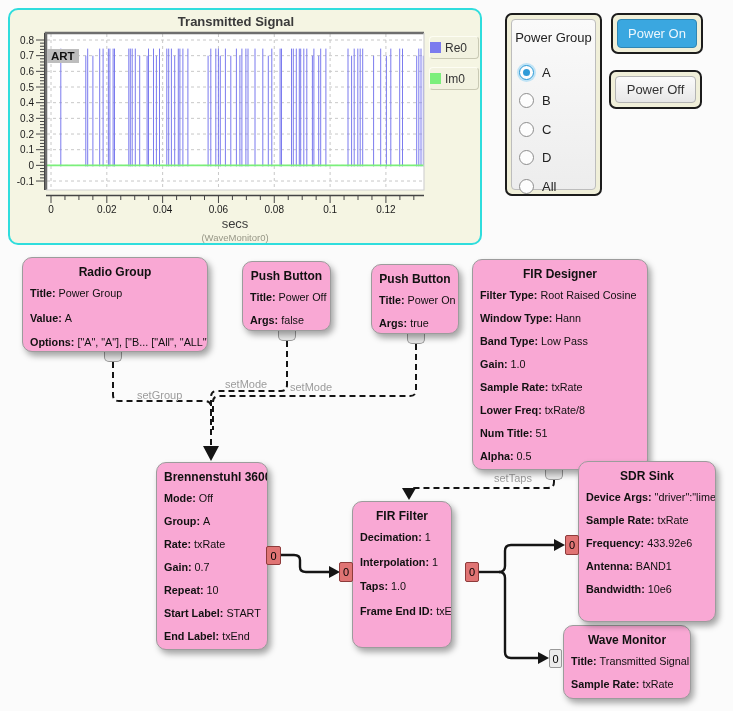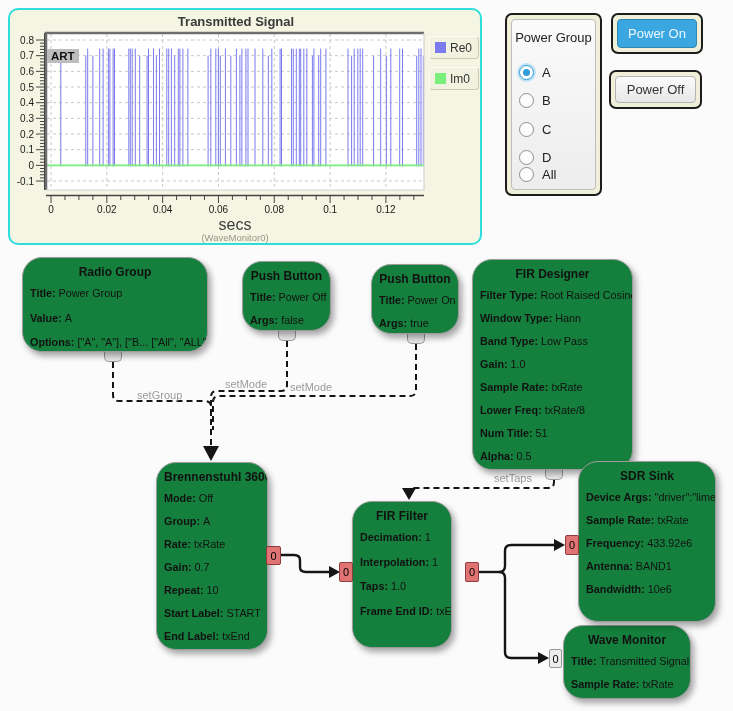--- a/index.html
+++ b/index.html
@@ -4,27 +4,27 @@
 <style>
   html,body{margin:0;padding:0;}
   body{font-family:"Liberation Sans",sans-serif;background:#fbfbfb;}
   #page{position:relative;width:733px;height:711px;background:#fbfbfb;overflow:hidden;}
 
   
   .wm-panel{position:absolute;left:8px;top:8px;width:474px;height:237px;box-sizing:border-box;
     background:#f5f5e3;border:2px solid #2fdddd;border-radius:10px;z-index:2;}
   .wm-title{position:absolute;left:0;top:4px;width:452px;text-align:center;font-weight:bold;
     font-size:13px;color:#3a3a3a;}
-  .wm-xlabel{position:absolute;left:36px;top:206px;width:378px;text-align:center;font-size:16px;color:#3c3c3c;}
+  .wm-xlabel{position:absolute;left:36px;top:206px;width:378px;text-align:center;font-size:13px;color:#3c3c3c;}
   .wm-footer{position:absolute;left:36px;top:222px;width:378px;text-align:center;font-size:9.5px;color:#979787;}
   .ann-label{position:absolute;left:37px;top:39px;background:#bdbdbd;color:#111;font-weight:bold;
     font-size:11.5px;padding:1px 4px;}
   .legend-box{position:absolute;left:419px;width:50px;height:23px;box-sizing:border-box;background:#f2f2e0;
     border:1px solid #c9c9b4;border-top-color:#fdfdf3;border-left-color:#fdfdf3;border-radius:4px;
-    display:flex;align-items:center;gap:4px;padding-left:5px;font-size:12px;color:#333;}
+    display:flex;align-items:center;gap:4px;font-size:12px;color:#333;}
   .legend-swatch{width:11px;height:11px;display:inline-block;}
 
   
   .frame{position:absolute;box-sizing:border-box;background:#f0efd9;border:2px solid #1c1c1c;
     border-radius:7px;z-index:2;}
   .pg-panel{position:absolute;left:4px;top:4px;right:4px;bottom:4px;background:linear-gradient(#fafafa,#ededed);
     border:1px solid #bdbdbd;border-radius:4px;}
   .pg-title{position:absolute;left:0;top:10px;width:100%;text-align:center;font-size:13px;color:#222;}
   .pg-row{position:absolute;left:7px;display:flex;align-items:center;gap:8px;height:20px;cursor:pointer;}
   .radio{width:13px;height:13px;border-radius:50%;border:1.5px solid #8d8d8d;background:#fdfdfd;
@@ -33,22 +33,22 @@
   .pg-row.sel .radio::after{content:"";width:7px;height:7px;border-radius:50%;background:#2f9bd8;}
   .pg-label{font-size:13px;color:#222;}
   .btn{position:absolute;left:4px;top:4px;right:4px;bottom:4px;border-radius:4px;font-size:13px;
     display:flex;align-items:center;justify-content:center;cursor:pointer;}
   .btn-on{background:#3aa7e0;border:1px solid #2f86b3;color:#edf7fd;}
   .btn-off{background:linear-gradient(#fbfbfb,#e7e7e7);border:1px solid #b4b4b4;color:#333;}
 
   
   .wires{position:absolute;left:0;top:0;z-index:1;pointer-events:none;}
   .wire-label{position:absolute;font-size:11px;color:#9c9c9c;z-index:1;}
-  .block{position:absolute;box-sizing:border-box;background:#15803d;border:1px solid #9c9c9c;
-    border-radius:20px;box-shadow:3px 4px 6px rgba(0,0,0,0.35);z-index:2;padding:6px 2px 2px 7px;
+  .block{position:absolute;box-sizing:border-box;background:#f9a8d4;border:1px solid #9c9c9c;
+    border-radius:10px;box-shadow:3px 4px 6px rgba(0,0,0,0.35);z-index:2;padding:6px 2px 2px 7px;
     font-size:10.8px;color:#111;overflow:hidden;}
   .block-title{height:17px;line-height:17px;text-align:center;font-weight:bold;font-size:12px;
     padding-right:5px;white-space:nowrap;}
   .param{height:23px;display:flex;align-items:center;white-space:nowrap;}
   .lh24 .param{height:24.5px;}
   .pl{font-weight:bold;margin-right:3px;}
   .mport{position:absolute;width:18px;height:11px;box-sizing:border-box;background:#e9e9e9;
     border:1px solid #999;border-top:none;border-radius:0 0 5px 5px;z-index:2;}
   .dport{position:absolute;box-sizing:border-box;background:#e07474;border:1px solid #8e3b3b;
     border-radius:2px;color:#000;font-size:11px;display:flex;align-items:center;justify-content:center;z-index:3;}
@@ -288,21 +288,21 @@
             <span class="pg-label">B</span>
           </div>
           <div class="pg-row" style="top: 99px;">
             <span class="radio"></span>
             <span class="pg-label">C</span>
           </div>
           <div class="pg-row" style="top: 127.5px;">
             <span class="radio"></span>
             <span class="pg-label">D</span>
           </div>
-          <div class="pg-row" style="top: 144px;">
+          <div class="pg-row" style="top: 156px;">
             <span class="radio"></span>
             <span class="pg-label">All</span>
           </div>
         </div>
     </div>
   </div>
   <div class="frame" style="left:611px;top:13px;width:92px;height:41px">
     <div class="btn btn-on">Power On</div>
   </div>
   <div class="frame" style="left:609px;top:70px;width:93px;height:39px">
@@ -378,21 +378,21 @@
         <div class="param">
           <span class="pl">Title:</span>
           <span>Power On</span>
         </div>
         <div class="param">
           <span class="pl">Args:</span>
           <span>true</span>
         </div>
       </div>
   </div>
-  <div class="block" style="left:472px;top:259px;width:161px;height:211px">
+  <div class="block" style="left:472px;top:259px;width:176px;height:211px">
     <div class="block-title">FIR Designer</div>
     <div>
         <div class="param">
           <span class="pl">Filter Type:</span>
           <span>Root Raised Cosine</span>
         </div>
         <div class="param">
           <span class="pl">Window Type:</span>
           <span>Hann</span>
         </div>

